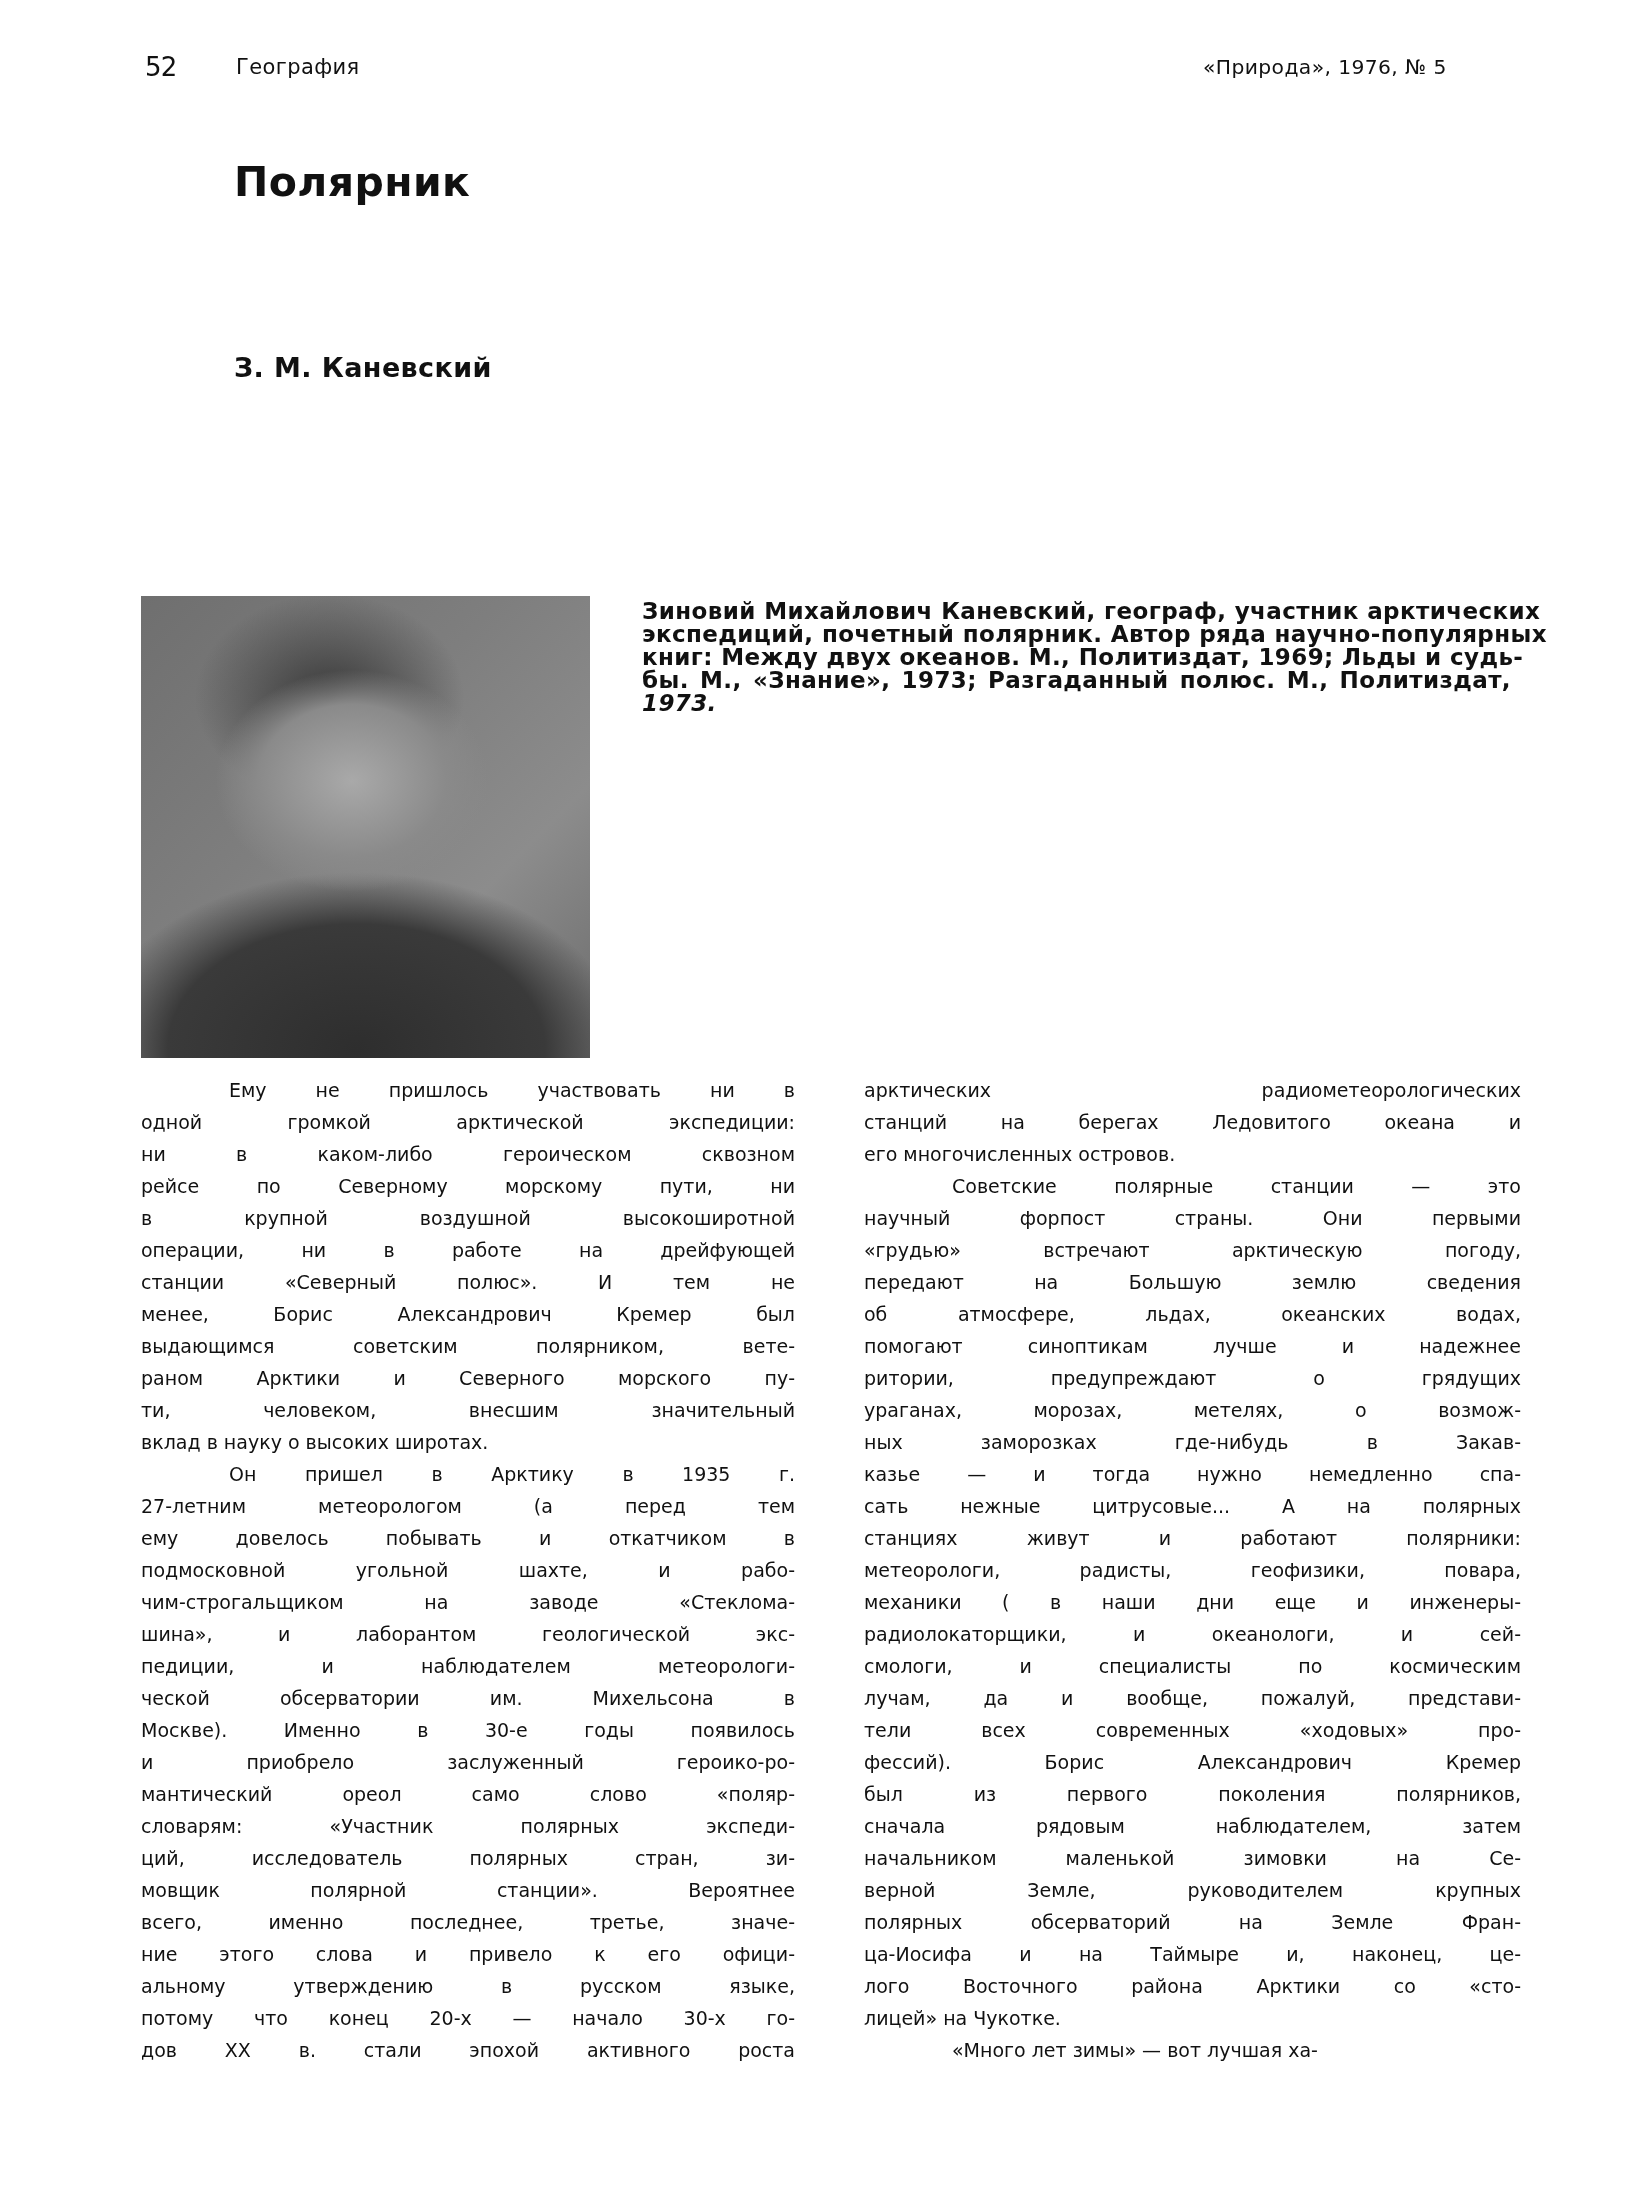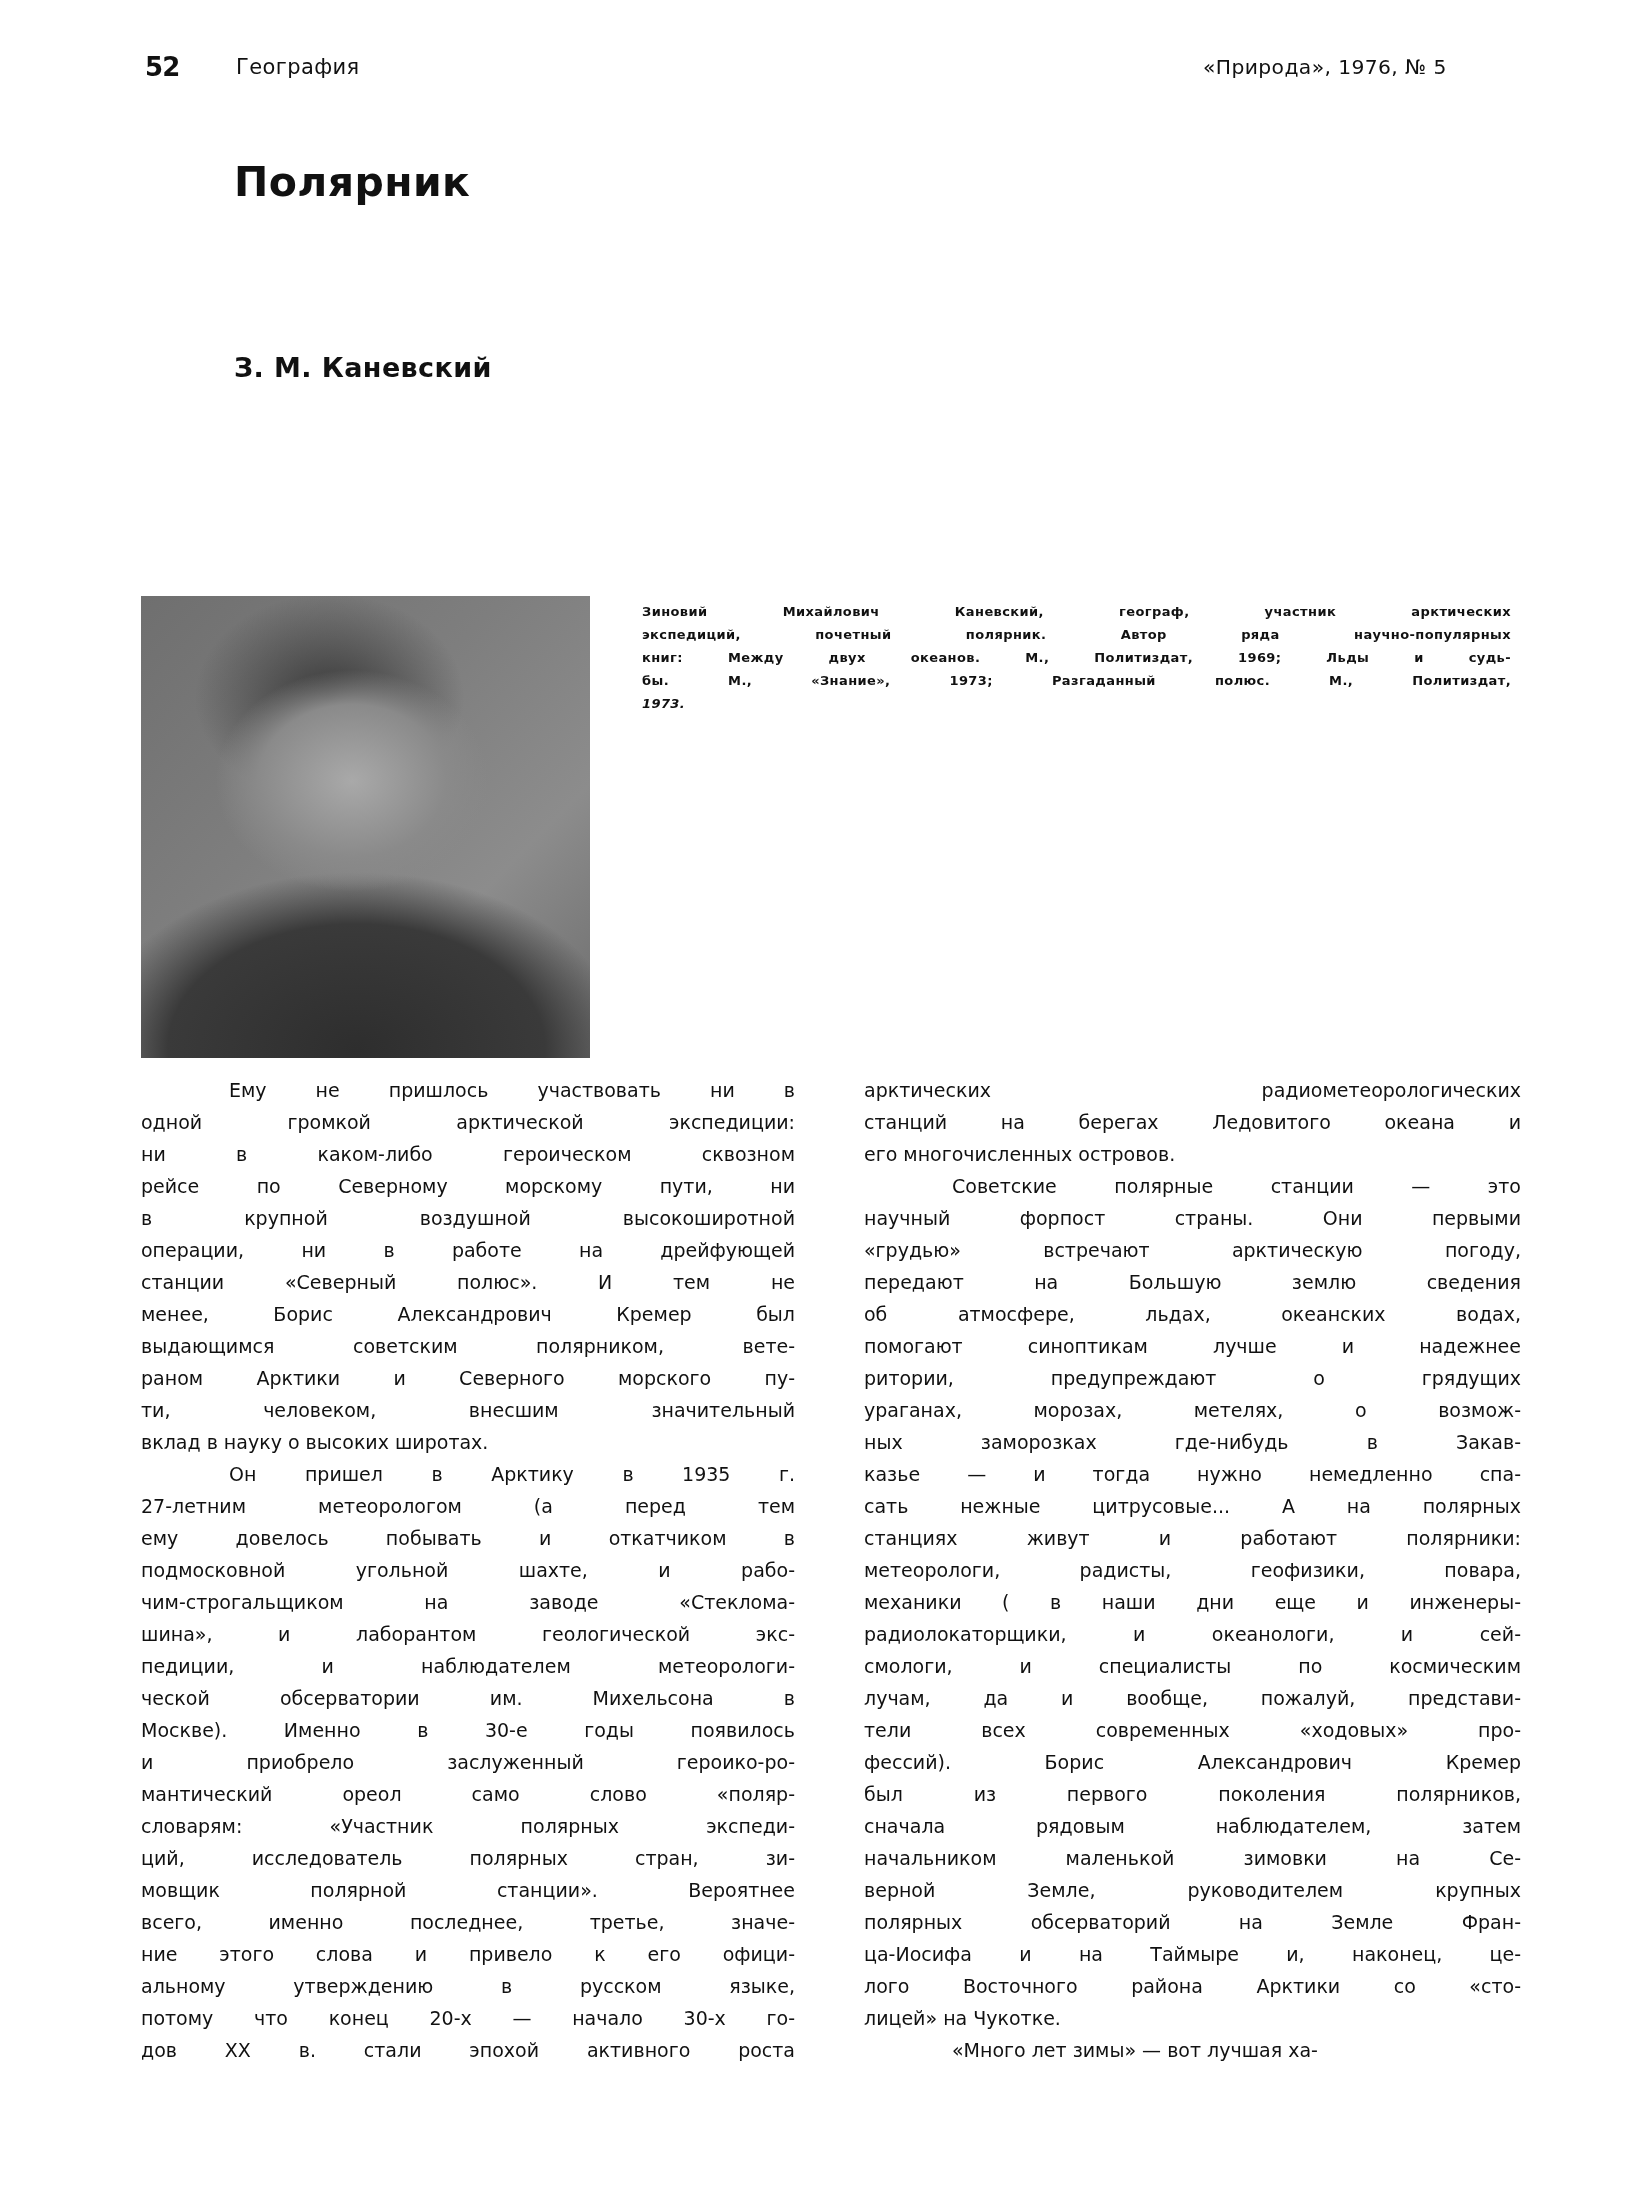--- a/index.html
+++ b/index.html
@@ -2,35 +2,35 @@
 <html style="font-size:13px"><head>
 <meta charset="utf-8">
 <style>
   html, body { margin: 0; padding: 0; background: #ffffff; }
   body {
     width: 1649px; height: 2205px; position: relative; overflow: hidden;
     font-family: "DejaVu Sans", "Liberation Sans", sans-serif;
     color: #111111;
   }
   .abs { position: absolute; }
-  .page-number { left: 145px; top: 52px; font-size: 26px; font-weight: bold; letter-spacing: -0.8px; }
+  .page-number { left: 145px; top: 52px; font-size: 26px; font-weight: normal; letter-spacing: -0.8px; }
   .section { left: 236px; top: 55px; font-size: 21px; letter-spacing: 0.4px; }
   .journal { left: 1203px; top: 55px; font-size: 20.3px; width: 341px; letter-spacing: 0.4px; }
   .title { left: 234px; top: 158px; font-size: 41px; font-weight: bold; letter-spacing: 0.4px; }
   .author { left: 234px; top: 352px; font-size: 27px; font-weight: bold; letter-spacing: 0.4px; }
   .photo {
     left: 141px; top: 596px; width: 449px; height: 462px;
     background:
       radial-gradient(ellipse 38% 30% at 47% 40%, #a9a9a9 0%, #8a8a8a 55%, rgba(120,120,120,0) 80%),
       radial-gradient(ellipse 40% 30% at 42% 22%, #3a3a3a 0%, rgba(58,58,58,0) 75%),
       radial-gradient(ellipse 70% 45% at 48% 98%, #2e2e2e 0%, #3a3a3a 60%, rgba(60,60,60,0) 85%),
       linear-gradient(135deg, #6f6f6f 0%, #7e7e7e 40%, #8c8c8c 70%, #6c6c6c 100%);
   }
   .caption {
-    left: 642px; top: 600px; width: 869px; font-size: 13px; font-weight: bold;
+    left: 642px; top: 600px; width: 869px; font-size: 23px; font-weight: bold;
     line-height: 23px; letter-spacing: 0.4px;
   }
   .caption .ln { display: block; text-align: justify; text-align-last: justify; height: 23px; white-space: nowrap; }
   .caption .ln.last { text-align-last: left; font-style: italic; }
   .col { width: 650px; font-size: 19px; line-height: 32px; font-weight: 500; }
   .col-left { left: 141px; top: 1074px; width: 654px; }
   .col-right { left: 864px; top: 1074px; width: 657px; }
   .ln { display: block; text-align: justify; text-align-last: justify; height: 32px; white-space: nowrap; overflow: visible; }
   .ln.indent { padding-left: 88px; }
   .ln.last { text-align-last: left; }

